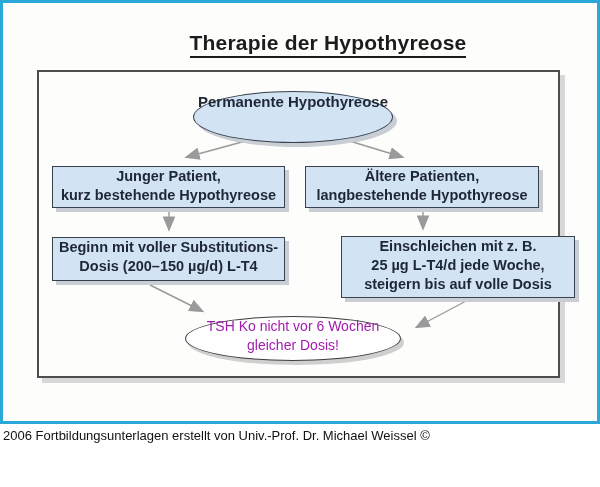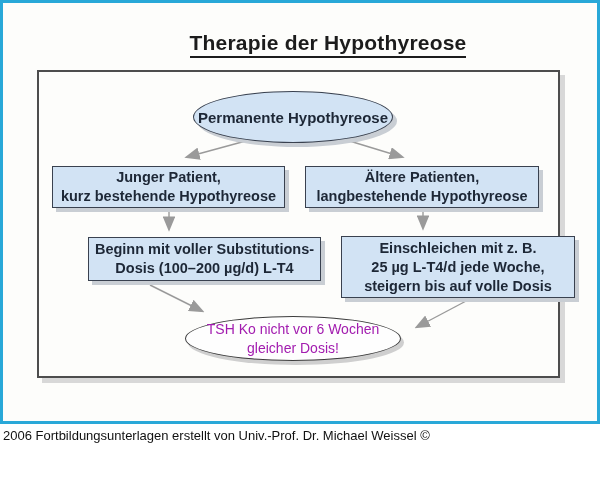--- a/index.html
+++ b/index.html
@@ -25,30 +25,30 @@
   }
   .title span{border-bottom:2px solid #1c1c1c;padding-bottom:2px;}
   .diagram-frame{
     position:absolute;left:37px;top:70px;width:523px;height:308px;
     box-sizing:border-box;border:2px solid #4d4d4d;background:var(--page-bg);
     box-shadow:5px 5px 0 #d8d8d8;
   }
   .arrows{position:absolute;left:0;top:0;width:600px;height:424px;pointer-events:none;}
   .node{
     position:absolute;box-sizing:border-box;display:flex;flex-direction:column;
-    justify-content:center;align-items:center;text-align:center;
+    align-items:center;text-align:center;
     background:var(--node-fill);border:1.5px solid var(--node-border);
     color:var(--node-text);font-weight:bold;font-size:14.5px;line-height:19px;
     box-shadow:4px 4px 0 var(--shadow-gray);
   }
   .ellipse{border-radius:50%;}
   .node.root{left:193px;top:91px;width:200px;height:52px;font-size:15px;}
   .node.cond-left{left:52px;top:166px;width:233px;height:42px;}
   .node.cond-right{left:305px;top:166px;width:234px;height:42px;}
-  .node.act-left{left:52px;top:237px;width:233px;height:44px;margin-left:36px;}
+  .node.act-left{left:52px;top:237px;width:233px;height:44px;}
   .node.act-right{left:305px;top:236px;width:234px;height:62px;margin-left:36px;}
   .node.outcome{
     left:185px;top:316px;width:216px;height:45px;
     background:#fefefe;font-weight:normal;font-size:14px;color:#a21caf;
     border-color:#3d3d3d;box-shadow:3px 4px 0 #cfcfcf;
   }
   .footer{
     position:absolute;left:3px;top:428px;width:594px;
     font-size:13px;color:#111111;
   }
@@ -89,21 +89,21 @@
     <div>langbestehende Hypothyreose</div>
   </div>
 
   <div class="node cond-left">
     <div>Junger Patient,</div>
     <div>kurz bestehende Hypothyreose</div>
   </div>
 
   <div class="node act-left">
     <div>Beginn mit voller Substitutions-</div>
-    <div>Dosis (100–200 µg/d) L-T4</div>
+    <div>Dosis (200–150 µg/d) L-T4</div>
   </div>
 
   <div class="node act-right">
     <div>Einschleichen mit z. B.</div>
     <div>25 µg L-T4/d jede Woche,</div>
     <div>steigern bis auf volle Dosis</div>
   </div>
 
   <div class="node ellipse outcome">
     <div>TSH Ko nicht vor 6 Wochen</div>

